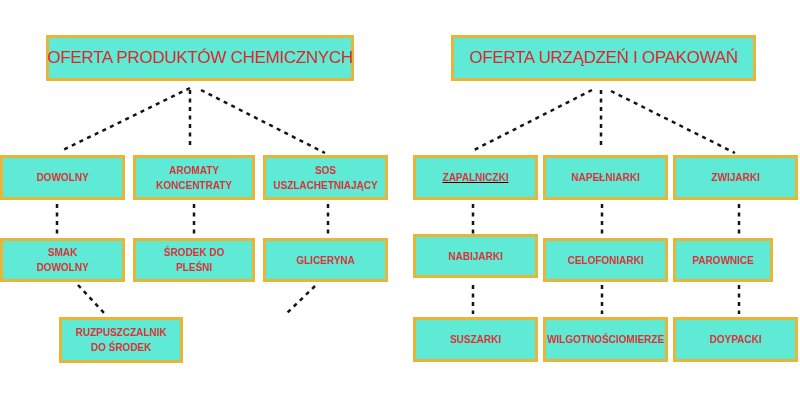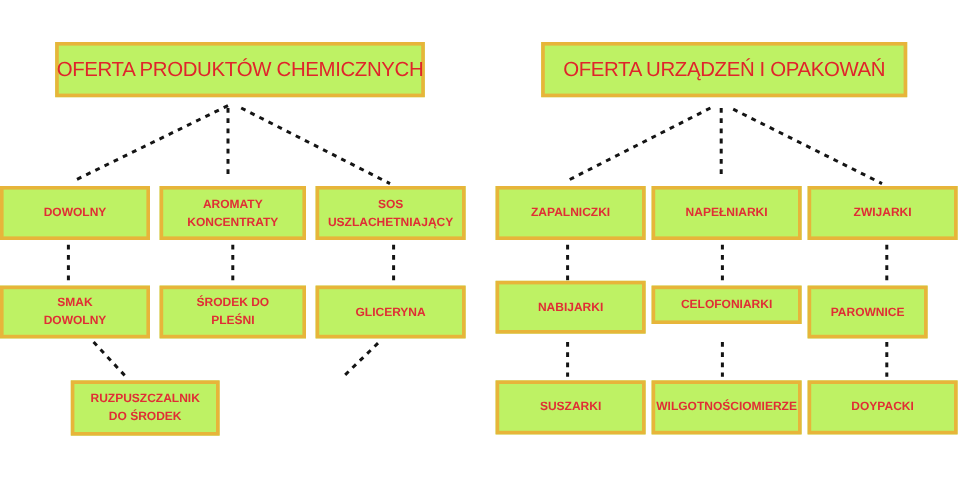--- a/index.html
+++ b/index.html
@@ -14,21 +14,21 @@
   .connectors {
     position: absolute;
     left: 0; top: 0;
     width: 800px; height: 400px;
     pointer-events: none;
   }
   .node {
     position: absolute;
     box-sizing: border-box;
     border: 3px solid #e7b53a;
-    background: #bef264;
+    background: #5eead4;
     display: flex;
     align-items: center;
     justify-content: center;
     text-align: center;
   }
   .node .label {
     color: #e02e35;
     font-size: 10px;
     font-weight: 700;
     line-height: 1.5;
@@ -106,34 +106,34 @@
 
   <div class="node" style="left:59px; top:317px; width:124px; height:46px;">
     <span class="label">RUZPUSZCZALNIK
 DO ŚRODEK</span>
   </div>
 
   <div class="node title-box" style="left:451px; top:35px; width:305px; height:46px;">
     <span class="label">OFERTA URZĄDZEŃ I OPAKOWAŃ</span>
   </div>
 
-  <div class="node" style="left:413px; top:155px; width:125px; height:45px;">
+  <div class="node" style="left:413px; top:155px; width:125px; height:45px;text-decoration:underline;">
     <span class="label">ZAPALNICZKI</span>
   </div>
   <div class="node" style="left:543px; top:155px; width:125px; height:45px;">
     <span class="label">NAPEŁNIARKI</span>
   </div>
   <div class="node" style="left:673px; top:155px; width:125px; height:45px;">
     <span class="label">ZWIJARKI</span>
   </div>
 
   <div class="node" style="left:413px; top:234px; width:125px; height:44px;">
     <span class="label">NABIJARKI</span>
   </div>
-  <div class="node" style="left:543px; top:238px; width:125px; height:32px;">
+  <div class="node" style="left:543px; top:238px; width:125px; height:44px;">
     <span class="label">CELOFONIARKI</span>
   </div>
   <div class="node" style="left:673px; top:238px; width:100px; height:44px;">
     <span class="label">PAROWNICE</span>
   </div>
 
   <div class="node" style="left:413px; top:317px; width:125px; height:45px;">
     <span class="label">SUSZARKI</span>
   </div>
   <div class="node" style="left:543px; top:317px; width:125px; height:45px;">

